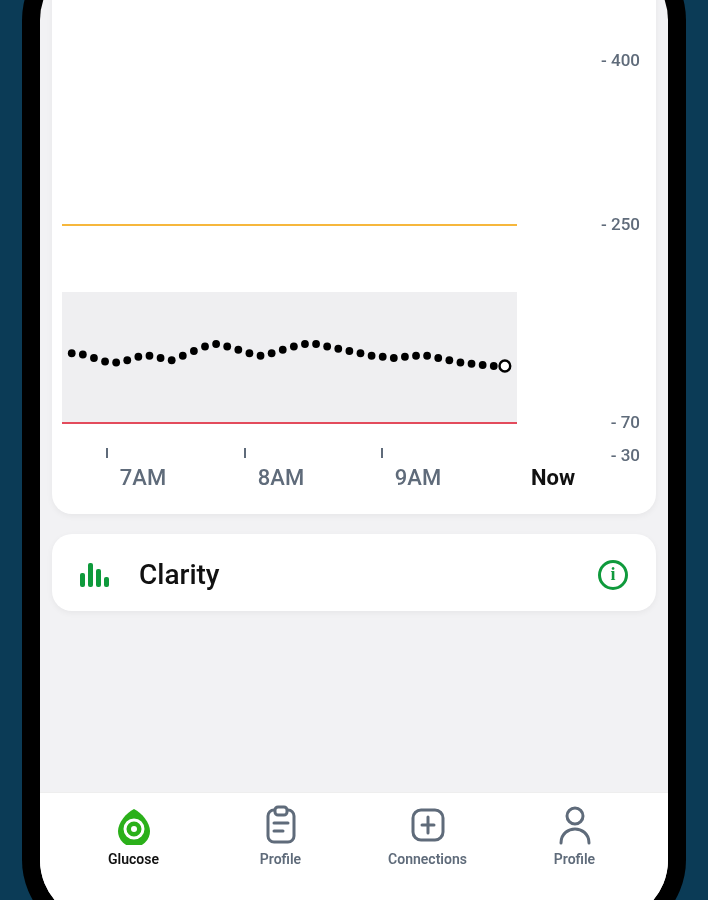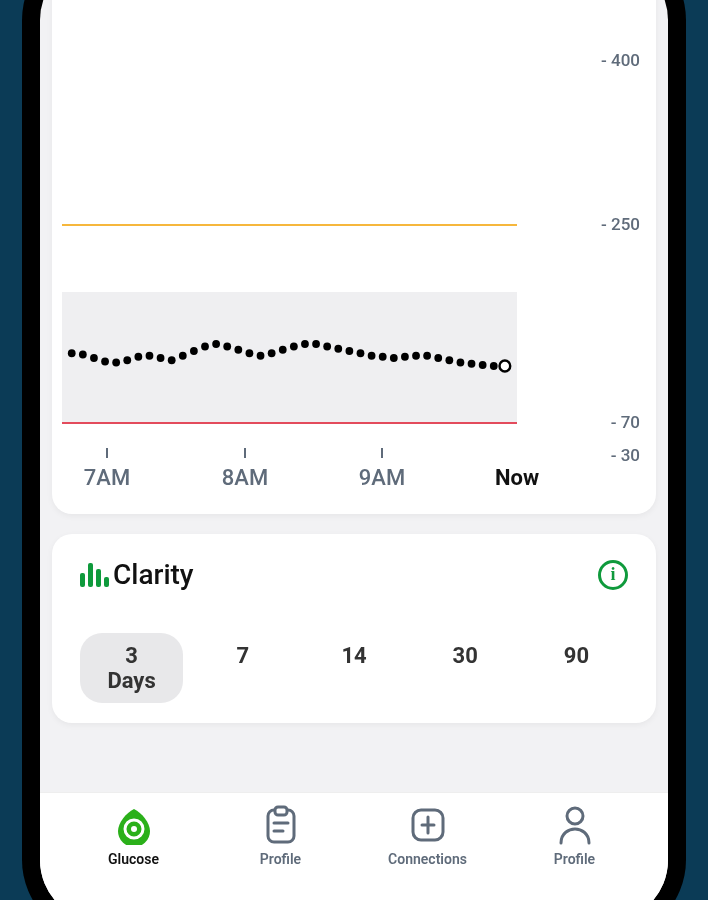--- a/index.html
+++ b/index.html
@@ -67,20 +67,21 @@
       content: "- ";
     }
     .x-tick {
       position: absolute;
       bottom: 0;
       font-size: 22px;
       color: #5f6b7a;
       font-weight: 500;
       text-align: center;
       transform: translateX(-50%);
+      margin-left: 36px;
     }
     .x-tick.now {
       color: #111;
       font-weight: 700;
     }
     .x-tick-mark {
       position: absolute;
       width: 2px;
       height: 10px;
       background: #5f6b7a;
@@ -98,21 +99,21 @@
       height: 2px;
     }
     .line.yellow { background: #f6b73c; }
     .line.red { background: #e34b5c; }
     .clarity-card {
       padding: 24px 28px 20px 28px;
     }
     .clarity-header {
       display: flex;
       align-items: center;
-      gap: 4px;
+      gap: 30px;
     }
     .clarity-icon {
       display: flex;
       align-items: flex-end;
       gap: 3px;
       height: 24px;
     }
     .clarity-icon span {
       width: 5px;
       background: #0f9a3c;
@@ -267,27 +268,20 @@
         <div class="clarity-header">
           <div class="clarity-icon">
             <span style="height:14px"></span>
             <span style="height:24px"></span>
             <span style="height:18px"></span>
             <span style="height:10px"></span>
           </div>
           <div class="clarity-title">Clarity</div>
           <div class="info-icon">i</div>
         </div>
-        <div class="range-tabs">
-          <div class="range-tab active">3 Days</div>
-          <div class="range-tab">7</div>
-          <div class="range-tab">14</div>
-          <div class="range-tab">30</div>
-          <div class="range-tab">90</div>
-        </div>
       </div>
 
     </div>
 
     <div class="tab-bar">
       <div class="tab-item active">
         <div class="tab-icon">
           <svg width="40" height="40" viewBox="0 0 40 40">
             <path d="M20 4 C28 8 36 18 36 26 A16 16 0 1 1 4 26 C4 18 12 8 20 4 Z" fill="#2bb01a"></path>
             <circle cx="20" cy="24" r="9" fill="none" stroke="#fff" stroke-width="3"></circle>

